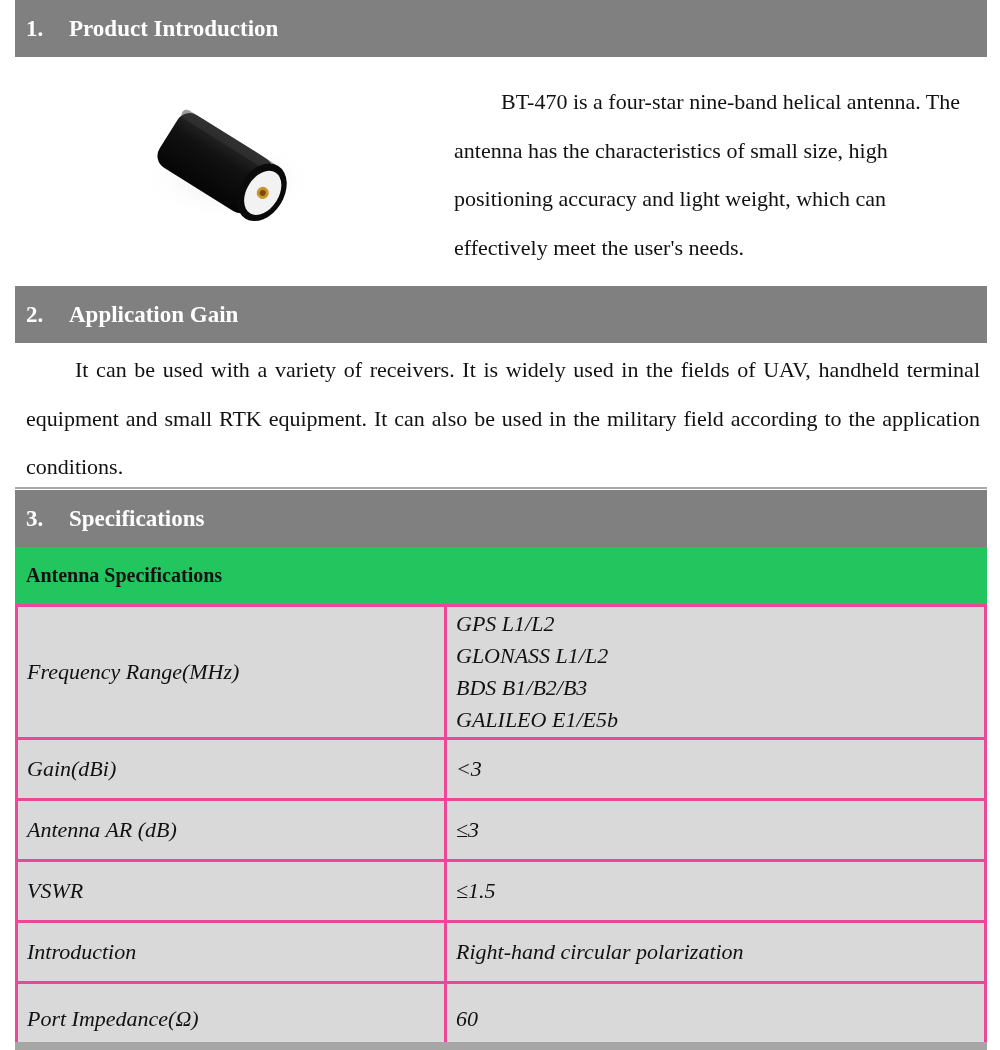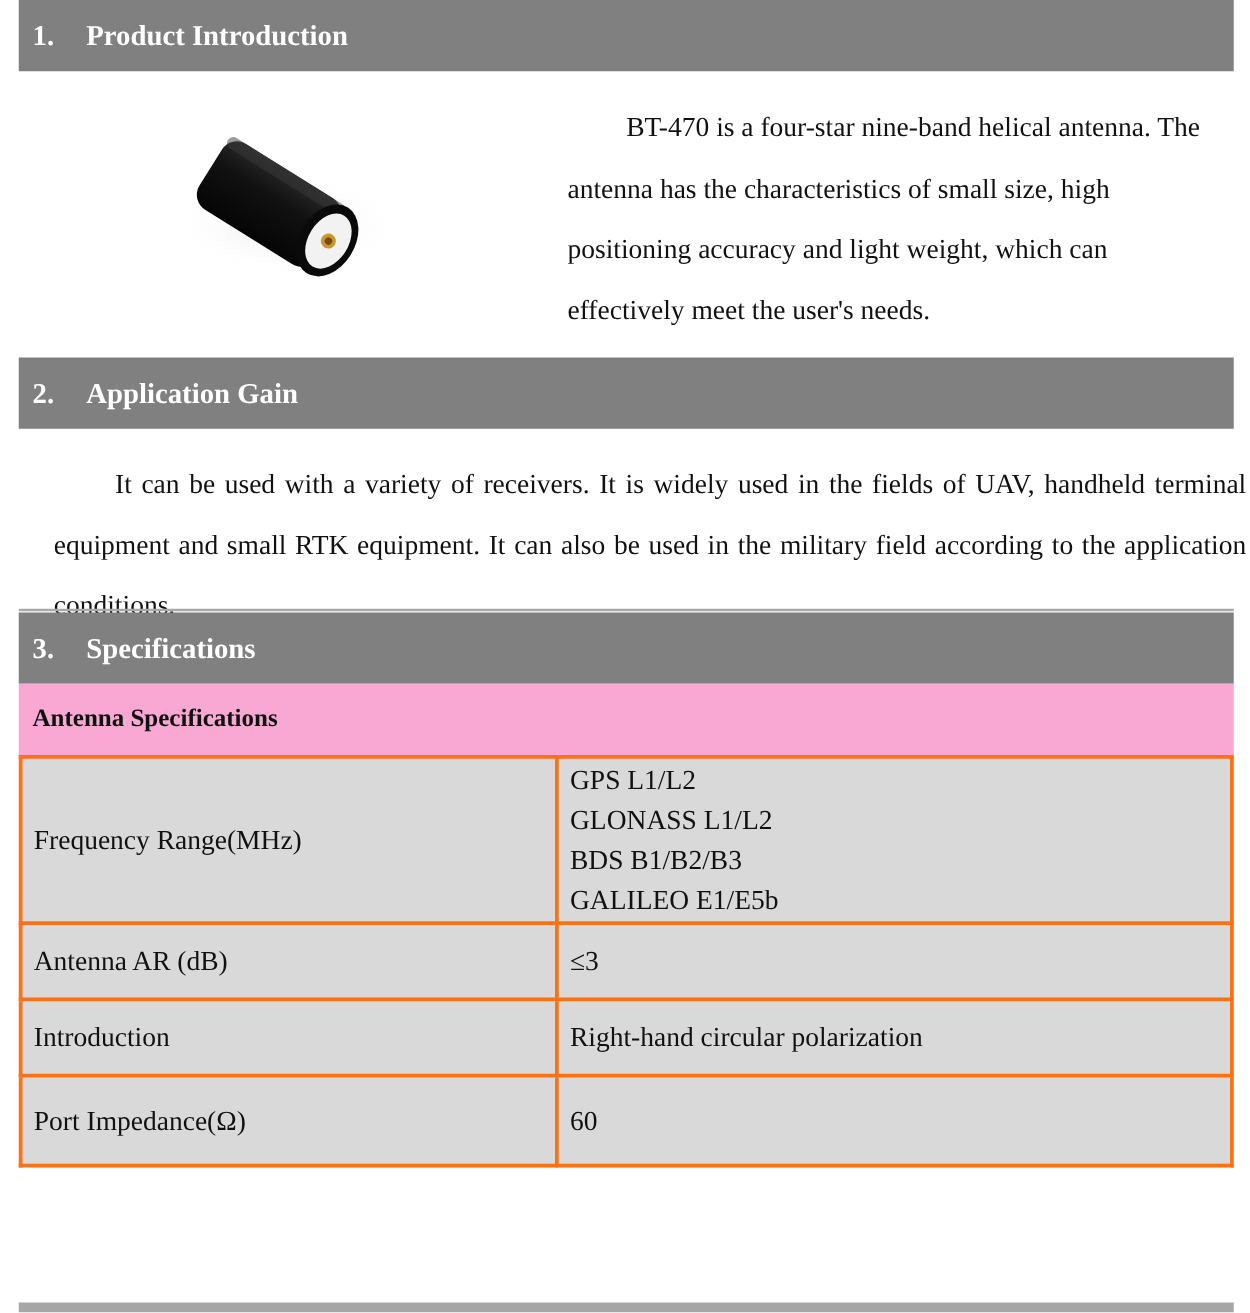--- a/index.html
+++ b/index.html
@@ -6,27 +6,27 @@
   body { width: 1000px; height: 1050px; overflow: hidden; position: relative;
          font-family: "Liberation Serif", "DejaVu Serif", serif; color: #111; }
   .sec-header { position: absolute; left: 15px; width: 972px; height: 57px;
                 background: #808080; color: #ffffff; font-weight: bold; font-size: 23px;
                 display: flex; align-items: center; box-sizing: border-box; padding-left: 11px; }
   .sec-header .num { display: inline-block; width: 43px; }
   .intro-img { position: absolute; left: 120px; top: 85px; width: 320px; height: 180px; }
   .intro-text { position: absolute; left: 454px; top: 78px; width: 530px; font-size: 22px; line-height: 48.5px; }
   .intro-text p { margin: 0; text-indent: 47px; }
   .app-text { position: absolute; left: 26px; top: 346px; width: 954px; font-size: 22px;
-              line-height: 48.5px; text-align: justify; text-indent: 49px; margin: 17px; }
+              line-height: 48.5px; text-align: justify; text-indent: 49px; margin: 0; }
   .divider { position: absolute; left: 15px; width: 972px; height: 2px; background: #a8a8a8; }
   .sub-header { position: absolute; left: 15px; top: 547px; width: 972px; height: 57px;
-                background: #f9a8d4; font-weight: bold; font-size: 20px; color: #111;
+                background: #22c55e; font-weight: bold; font-size: 20px; color: #111;
                 display: flex; align-items: center; padding-left: 11px; box-sizing: border-box; }
   table.spec { position: absolute; left: 15px; top: 604px; width: 972px; border-collapse: collapse; table-layout: fixed; }
-  table.spec td { background: #d9d9d9; border: 3px solid #f97316; font-size: 22px; padding: 0 0 0 9px; vertical-align: middle; }
+  table.spec td { background: #d9d9d9; border: 3px solid #ec4899; font-size: 22px; padding: 0 0 0 9px; vertical-align: middle; font-style: italic; }
   table.spec td.k { width: 417px; }
   table.spec td.v { padding-left: 9px; }
   .freq-line { line-height: 32px; }
   .bottom-bar { position: absolute; left: 15px; top: 1042px; width: 972px; height: 8px; background: #a6a6a6; }
 </style>
 </head>
 <body>
 
 <div class="sec-header" style="top:0px;">
   <span class="num">1.</span>
@@ -83,22 +83,30 @@
       <tr style="height:133px;">
     <td class="k">Frequency Range(MHz)</td>
     <td class="v">
       <div class="freq-line">GPS L1/L2</div>
       <div class="freq-line">GLONASS L1/L2</div>
       <div class="freq-line">BDS B1/B2/B3</div>
       <div class="freq-line">GALILEO E1/E5b</div>
     </td>
   </tr>
   <tr style="height:61px;">
+    <td class="k">Gain(dBi)</td>
+    <td class="v">&lt;3</td>
+  </tr>
+  <tr style="height:61px;">
     <td class="k">Antenna AR (dB)</td>
     <td class="v">≤3</td>
+  </tr>
+  <tr style="height:61px;">
+    <td class="k">VSWR</td>
+    <td class="v">≤1.5</td>
   </tr>
   <tr style="height:61px;">
     <td class="k">Introduction</td>
     <td class="v">Right-hand circular polarization</td>
   </tr>
   <tr style="height:72px;">
     <td class="k">Port Impedance(Ω)</td>
     <td class="v">60</td>
   </tr>
 </tbody>

